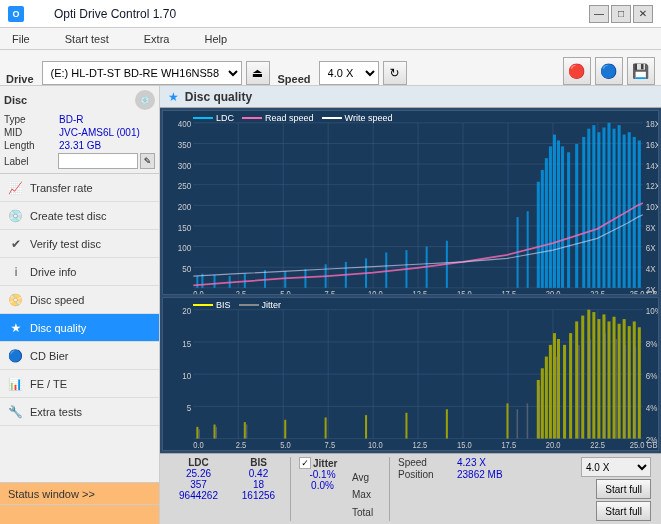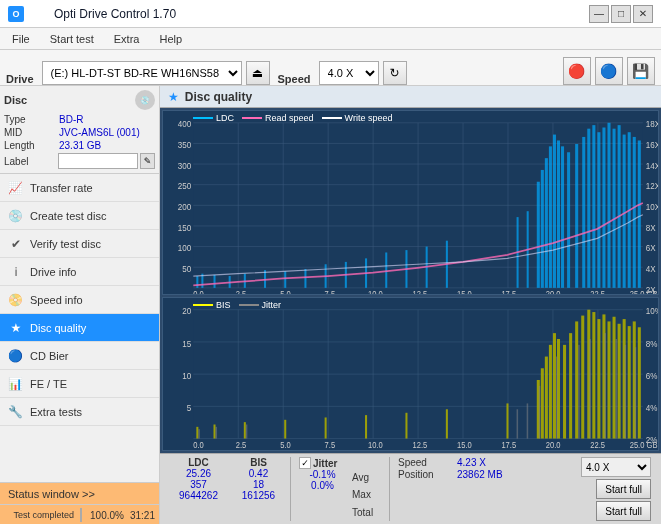--- a/index.html
+++ b/index.html
@@ -8,21 +8,21 @@
     
     .titlebar { background: #fff; height: 28px; display: flex; align-items: center; justify-content: space-between; padding: 0 8px; border-bottom: 1px solid #ccc; }
     .titlebar-left { display: flex; align-items: center; gap: 6px; }
     .titlebar-icon { width: 16px; height: 16px; background: #1e90ff; border-radius: 2px; display: flex; align-items: center; justify-content: center; color: white; font-size: 9px; font-weight: bold; }
     .titlebar-title { font-size: 12px; color: #0f172a; margin-left: 24px; }
     .titlebar-controls { display: flex; gap: 2px; }
     .titlebar-btn { width: 20px; height: 18px; border: 1px solid #999; background: #e0e0e0; font-size: 10px; display: flex; align-items: center; justify-content: center; cursor: pointer; color: #333; }
     .titlebar-btn.close { background: #e0e0e0; }
     
     
-    .menubar { background: #f5f5f5; height: 22px; display: flex; align-items: center; padding: 0 4px; border-bottom: 1px solid #ccc; gap: 4px; }
+    .menubar { background: #f5f5f5; height: 22px; display: flex; align-items: center; padding: 0 4px; border-bottom: 1px solid #ccc; gap: 19px; }
     .menu-item { padding: 2px 8px; font-size: 11px; cursor: pointer; color: #333; }
     
     
     .toolbar { background: #f5f5f5; height: 36px; display: flex; align-items: flex-end; padding: 0 6px; border-bottom: 1px solid #ccc; gap: 4px; }
     .toolbar-label { font-size: 11px; font-weight: bold; color: #333; margin-right: 4px; }
     .drive-select { height: 24px; width: 200px; font-size: 11px; border: 1px solid #aaa; background: white; padding: 0 4px; }
     .toolbar-btn { height: 24px; width: 24px; border: 1px solid #aaa; background: linear-gradient(to bottom, #f8f8f8, #e0e0e0); cursor: pointer; display: flex; align-items: center; justify-content: center; font-size: 12px; }
     .speed-label { font-size: 11px; font-weight: bold; color: #333; margin: 0 4px; }
     .speed-select { height: 24px; width: 60px; font-size: 11px; border: 1px solid #aaa; background: white; padding: 0 4px; }
     .toolbar-spacer { flex: 1; }
@@ -167,21 +167,21 @@
         <div class="nav-item">
           <span class="nav-icon">✔</span>
           <span>Verify test disc</span>
         </div>
         <div class="nav-item">
           <span class="nav-icon">ℹ</span>
           <span>Drive info</span>
         </div>
         <div class="nav-item">
           <span class="nav-icon">📀</span>
-          <span>Speed info</span>
+          <span>Disc speed</span>
         </div>
         <div class="nav-item active">
           <span class="nav-icon">★</span>
           <span>Disc quality</span>
         </div>
         <div class="nav-item">
           <span class="nav-icon">🔵</span>
           <span>CD Bier</span>
         </div>
         <div class="nav-item">
@@ -189,28 +189,20 @@
           <span>FE / TE</span>
         </div>
         <div class="nav-item">
           <span class="nav-icon">🔧</span>
           <span>Extra tests</span>
         </div>
       </div>
 
     <div class="status-bar">
       <div class="status-window-btn">Status window &gt;&gt;</div>
-      <div class="progress-bar-container">
-        <span class="progress-text" style="font-size:9px; min-width:70px;">Test completed</span>
-        <div class="progress-bar-outer">
-          <div class="progress-bar-inner" id="progress-bar" style="width:100%"></div>
-        </div>
-        <span class="progress-text">100.0%</span>
-        <span class="time-text">31:21</span>
-      </div>
     </div>
   </div>
 
   <div class="content">
 
     <div class="content-header">
       <span class="content-header-icon">★</span>
       <span class="content-header-title">Disc quality</span>
     </div>
 

